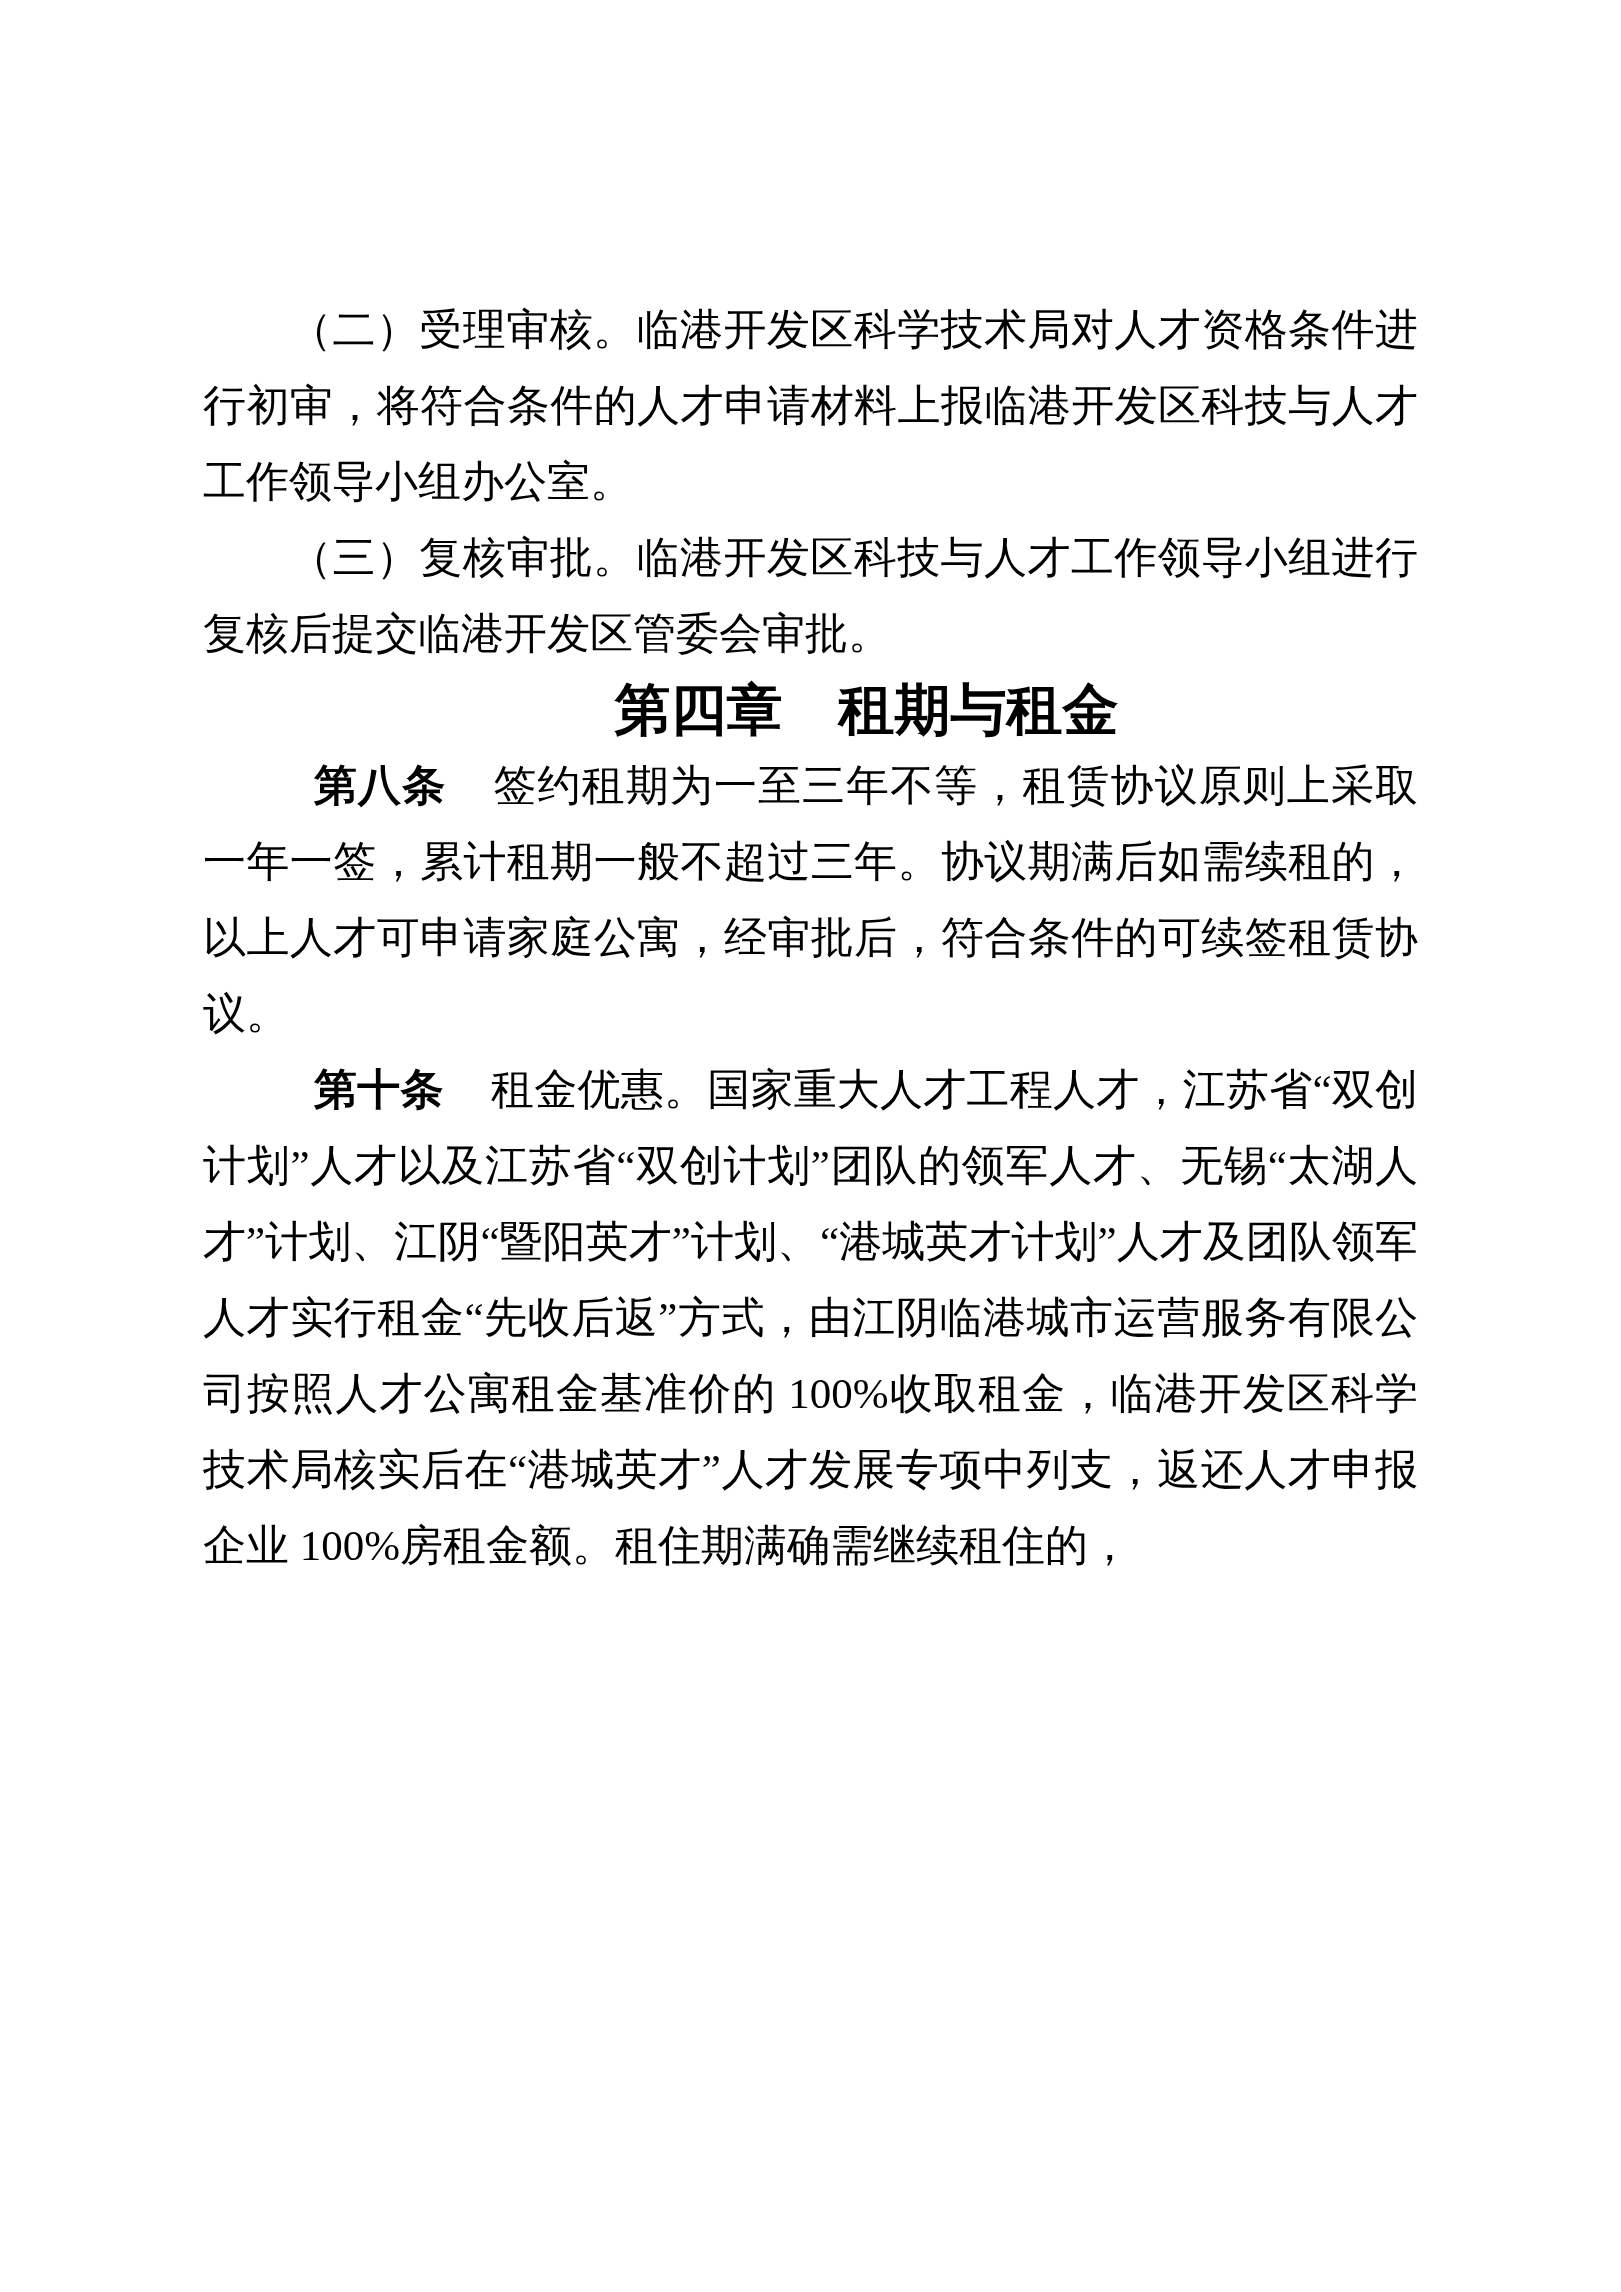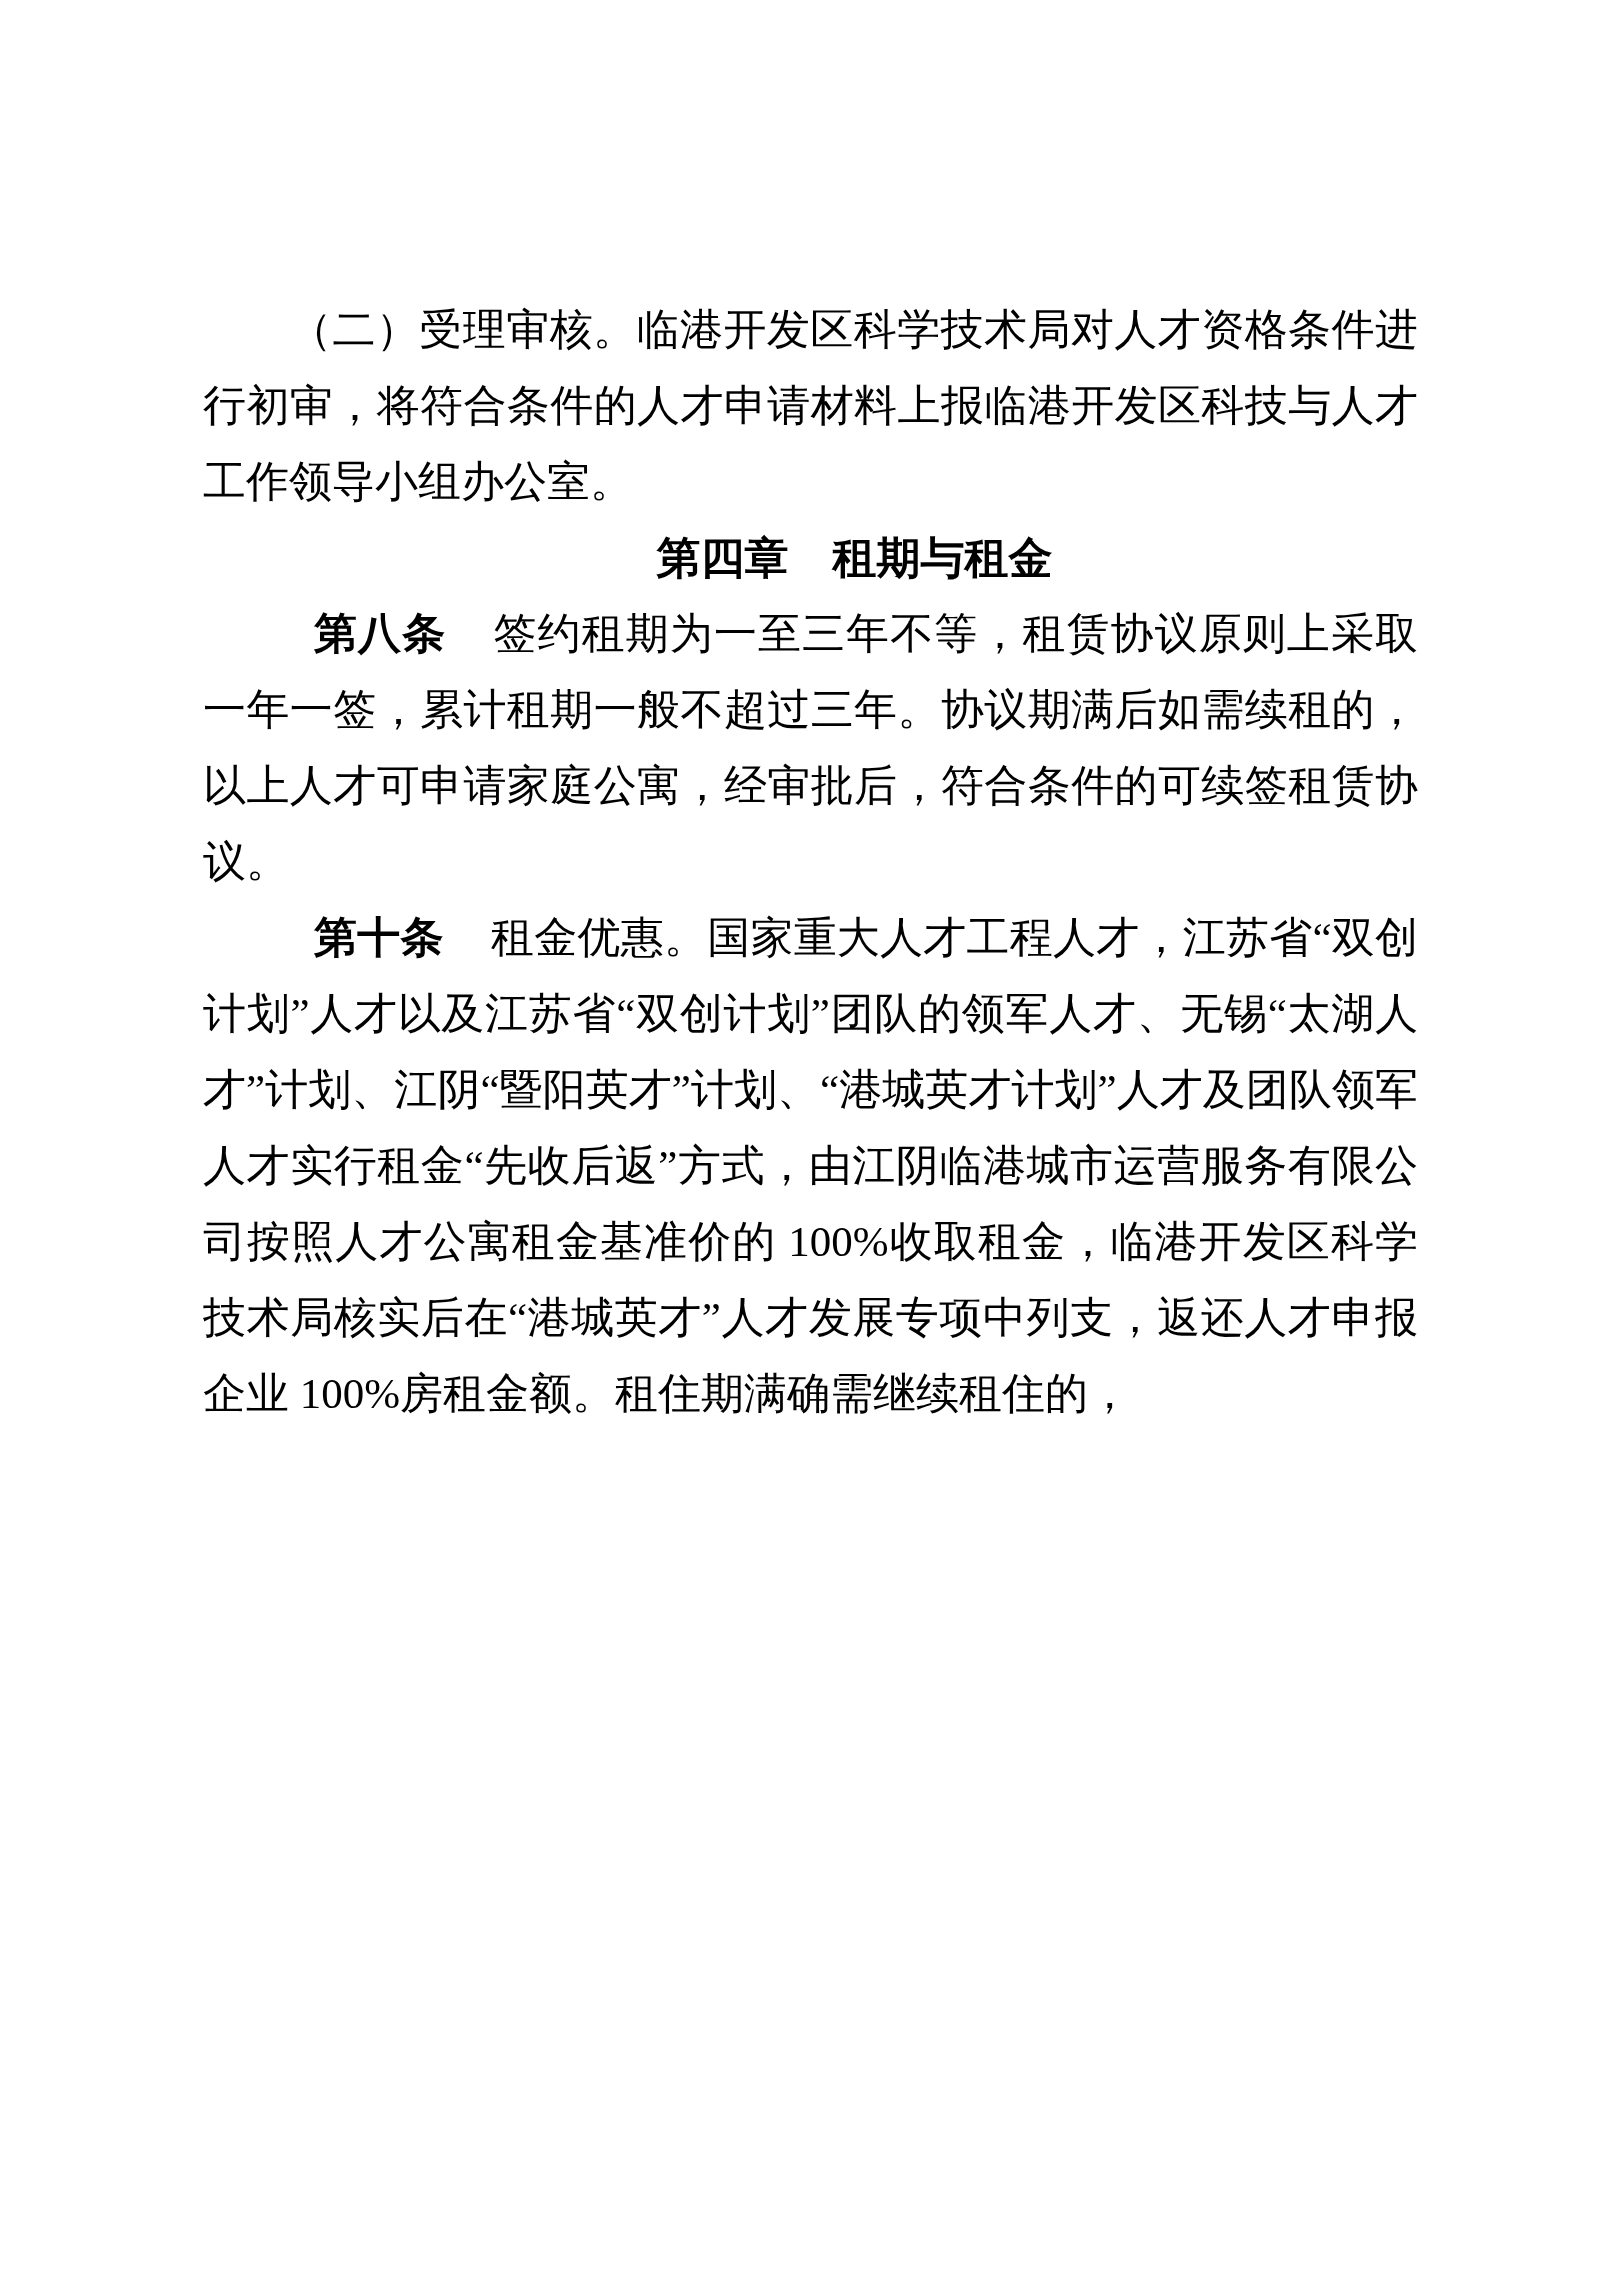--- a/index.html
+++ b/index.html
@@ -37,21 +37,21 @@
     margin-right: 1.1em;
     margin-left: 25px;
   }
   .chapter-heading {
     margin: 27.4px 0 19.6px 0;
     text-indent: 0;
     text-align: right;
     text-align-last: center;
     font-family: "Liberation Sans", "DejaVu Sans", sans-serif;
     font-weight: 700;
-    font-size: 44px;
+    font-size: 56px;
     line-height: 76px;
   }
   .chapter-number {
     margin-right: 1em;
   }
   .page-footer {
     position: absolute;
     left: 241px;
     top: 2031px;
     font-size: 41px;
@@ -60,20 +60,21 @@
     color: #000000;
   }
 </style>
 </head>
 <body>
 
 <div class="page">
   <div class="doc-body">
   <p class="para"><span class="para-text">（二）受理审核。临港开发区科学技术局对人才资格条件进行初审，将符合条件的人才申请材料上报临港开发区科技与人才工作领导小组办公室。</span></p>
 
+  <p class="para"><span class="para-text">（三）复核审批。临港开发区科技与人才工作领导小组进行复核后提交临港开发区管委会审批。</span></p>
 
 
   <p class="para chapter-heading"><span class="chapter-number">第四章</span><span class="chapter-title">租期与租金</span></p>
 
   <p class="para"><span class="article-label">第八条</span><span class="para-text">签约租期为一至三年不等，租赁协议原则上采取一年一签，累计租期一般不超过三年。协议期满后如需续租的，以上人才可申请家庭公寓，经审批后，符合条件的可续签租赁协议。</span></p>
 
 
   <p class="para"><span class="article-label">第十条</span><span class="para-text">租金优惠。国家重大人才工程人才，江苏省“双创计划”人才以及江苏省“双创计划”团队的领军人才、无锡“太湖人才”计划、江阴“暨阳英才”计划、“港城英才计划”人才及团队领军人才实行租金“先收后返”方式，由江阴临港城市运营服务有限公司按照人才公寓租金基准价的 100%收取租金，临港开发区科学技术局核实后在“港城英才”人才发展专项中列支，返还人才申报企业 100%房租金额。租住期满确需继续租住的，</span></p>
 </div>
   <div class="page-footer">— 4 —</div>

